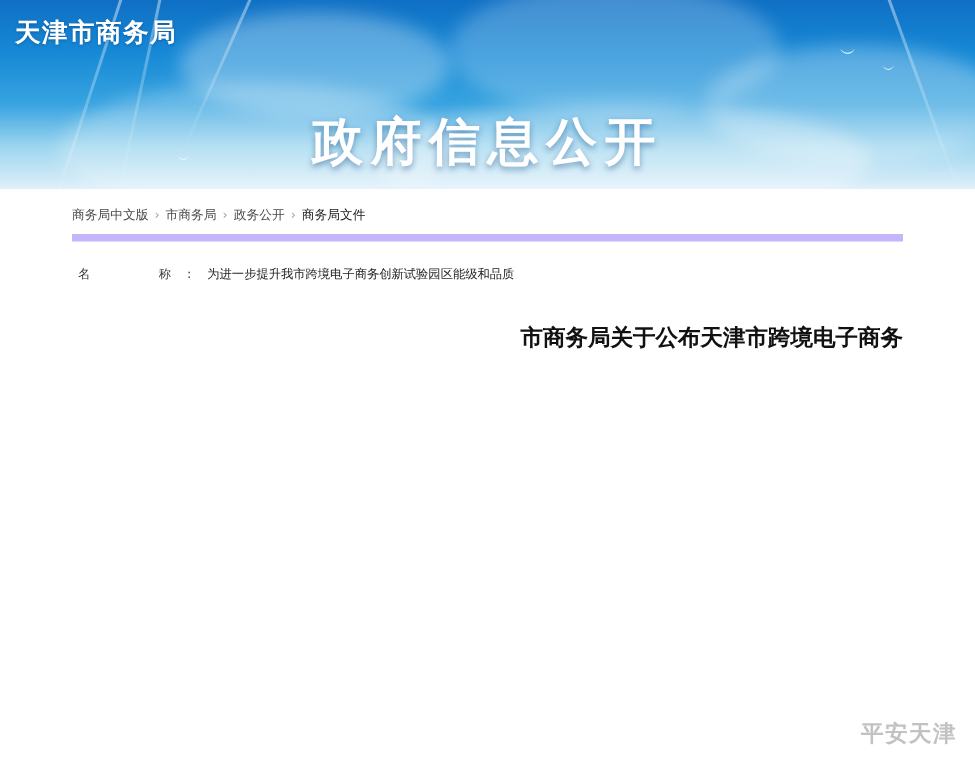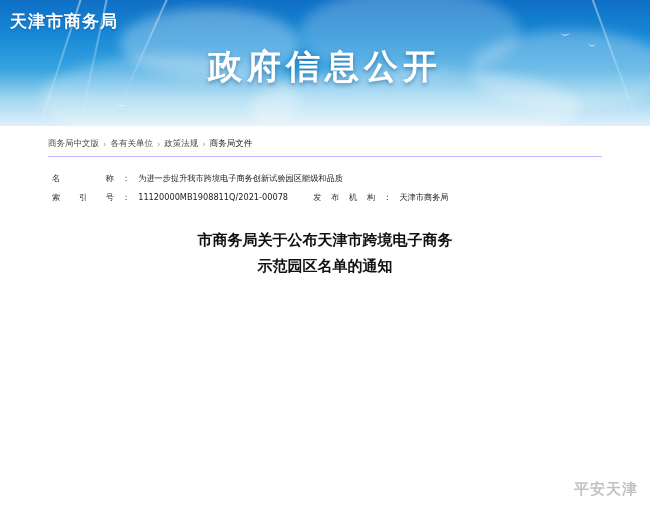--- a/index.html
+++ b/index.html
@@ -53,21 +53,21 @@
     color: #ffffff;
     font-size: 17px;
     font-weight: bold;
     letter-spacing: 1px;
     text-shadow: 0 1px 2px rgba(0,40,90,0.35);
     font-family: "DejaVu Sans", "Liberation Sans", sans-serif;
   }
   .banner-title {
     position: absolute;
     left: 0; right: 0;
-    top: 44px;
+    top: 72px;
     text-align: center;
     color: #ffffff;
     font-size: 34px;
     font-weight: bold;
     letter-spacing: 5px;
     text-shadow: 0 2px 4px rgba(0,60,120,0.45);
     font-family: "DejaVu Sans", "Liberation Sans", sans-serif;
   }
   .bird {
     position: absolute;
@@ -88,21 +88,21 @@
   }
 
   
   .breadcrumb {
     padding-top: 12px;
     font-size: 8.5px;
     color: #4a4a4a;
     display: flex;
     align-items: center;
     gap: 4px;
-    border-bottom: 1px solid #c4b5fd;
+    border-bottom: 5px solid #c4b5fd;
     padding-bottom: 6px;
     font-family: "DejaVu Sans", "Liberation Sans", sans-serif;
   }
   .breadcrumb span.sep { color: #9a9a9a; }
   .breadcrumb a { color: #4a4a4a; text-decoration: none; }
   .breadcrumb .cur { color: #1a1a1a; }
 
   
   .info-table {
     width: 100%;
@@ -126,21 +126,21 @@
     margin-top: 28px;
   }
   .info-table td.colon { width: 8px; color: #333; }
   .info-table td.val { color: #222; }
   .info-table td.val-l { width: 175px; }
   .info-table tr.top td { padding-top: 6px; }
 
   
   .doc-title {
     margin-top: 20px;
-    text-align: center;
+    text-align: right;
     font-size: 15px;
     font-weight: bold;
     color: #111;
     line-height: 1.75;
     font-family: "DejaVu Serif", "Liberation Serif", serif;
   }
 
   
   .doc-body {
     margin-top: 14px;
@@ -186,48 +186,39 @@
 
     <div class="site-logo">天津市商务局</div>
     <div class="banner-title">政府信息公开</div>
   </div>
 
   <div class="content">
 
     <div class="breadcrumb">
       <a href="#">商务局中文版</a>
       <span class="sep">›</span>
-      <a href="#">各有关单位</a>
+      <a href="#">市商务局</a>
       <span class="sep">›</span>
-      <a href="#">政策法规</a>
+      <a href="#">政务公开</a>
       <span class="sep">›</span>
       <span class="cur">商务局文件</span>
     </div>
 
     <table class="info-table">
       <tbody>
           <tr class="top">
         <td class="lbl">名　　称</td>
         <td class="colon">：</td>
         <td class="val" colspan="4">为进一步提升我市跨境电子商务创新试验园区能级和品质</td>
       </tr>
-      <tr>
-        <td class="lbl">索 引 号</td>
-        <td class="colon">：</td>
-        <td class="val val-l">11120000MB1908811Q/2021-00078</td>
-        <td class="lbl">发 布 机 构</td>
-        <td class="colon">：</td>
-        <td class="val">天津市商务局</td>
-      </tr>
     </tbody>
       </table>
 
     <div class="doc-title">
       <div>市商务局关于公布天津市跨境电子商务</div>
-      <div>示范园区名单的通知</div>
     </div>
 
     <div class="doc-body">
     </div>
 
     <div class="watermark-dark">平安天津</div>
   </div>
 
 </div>
 

